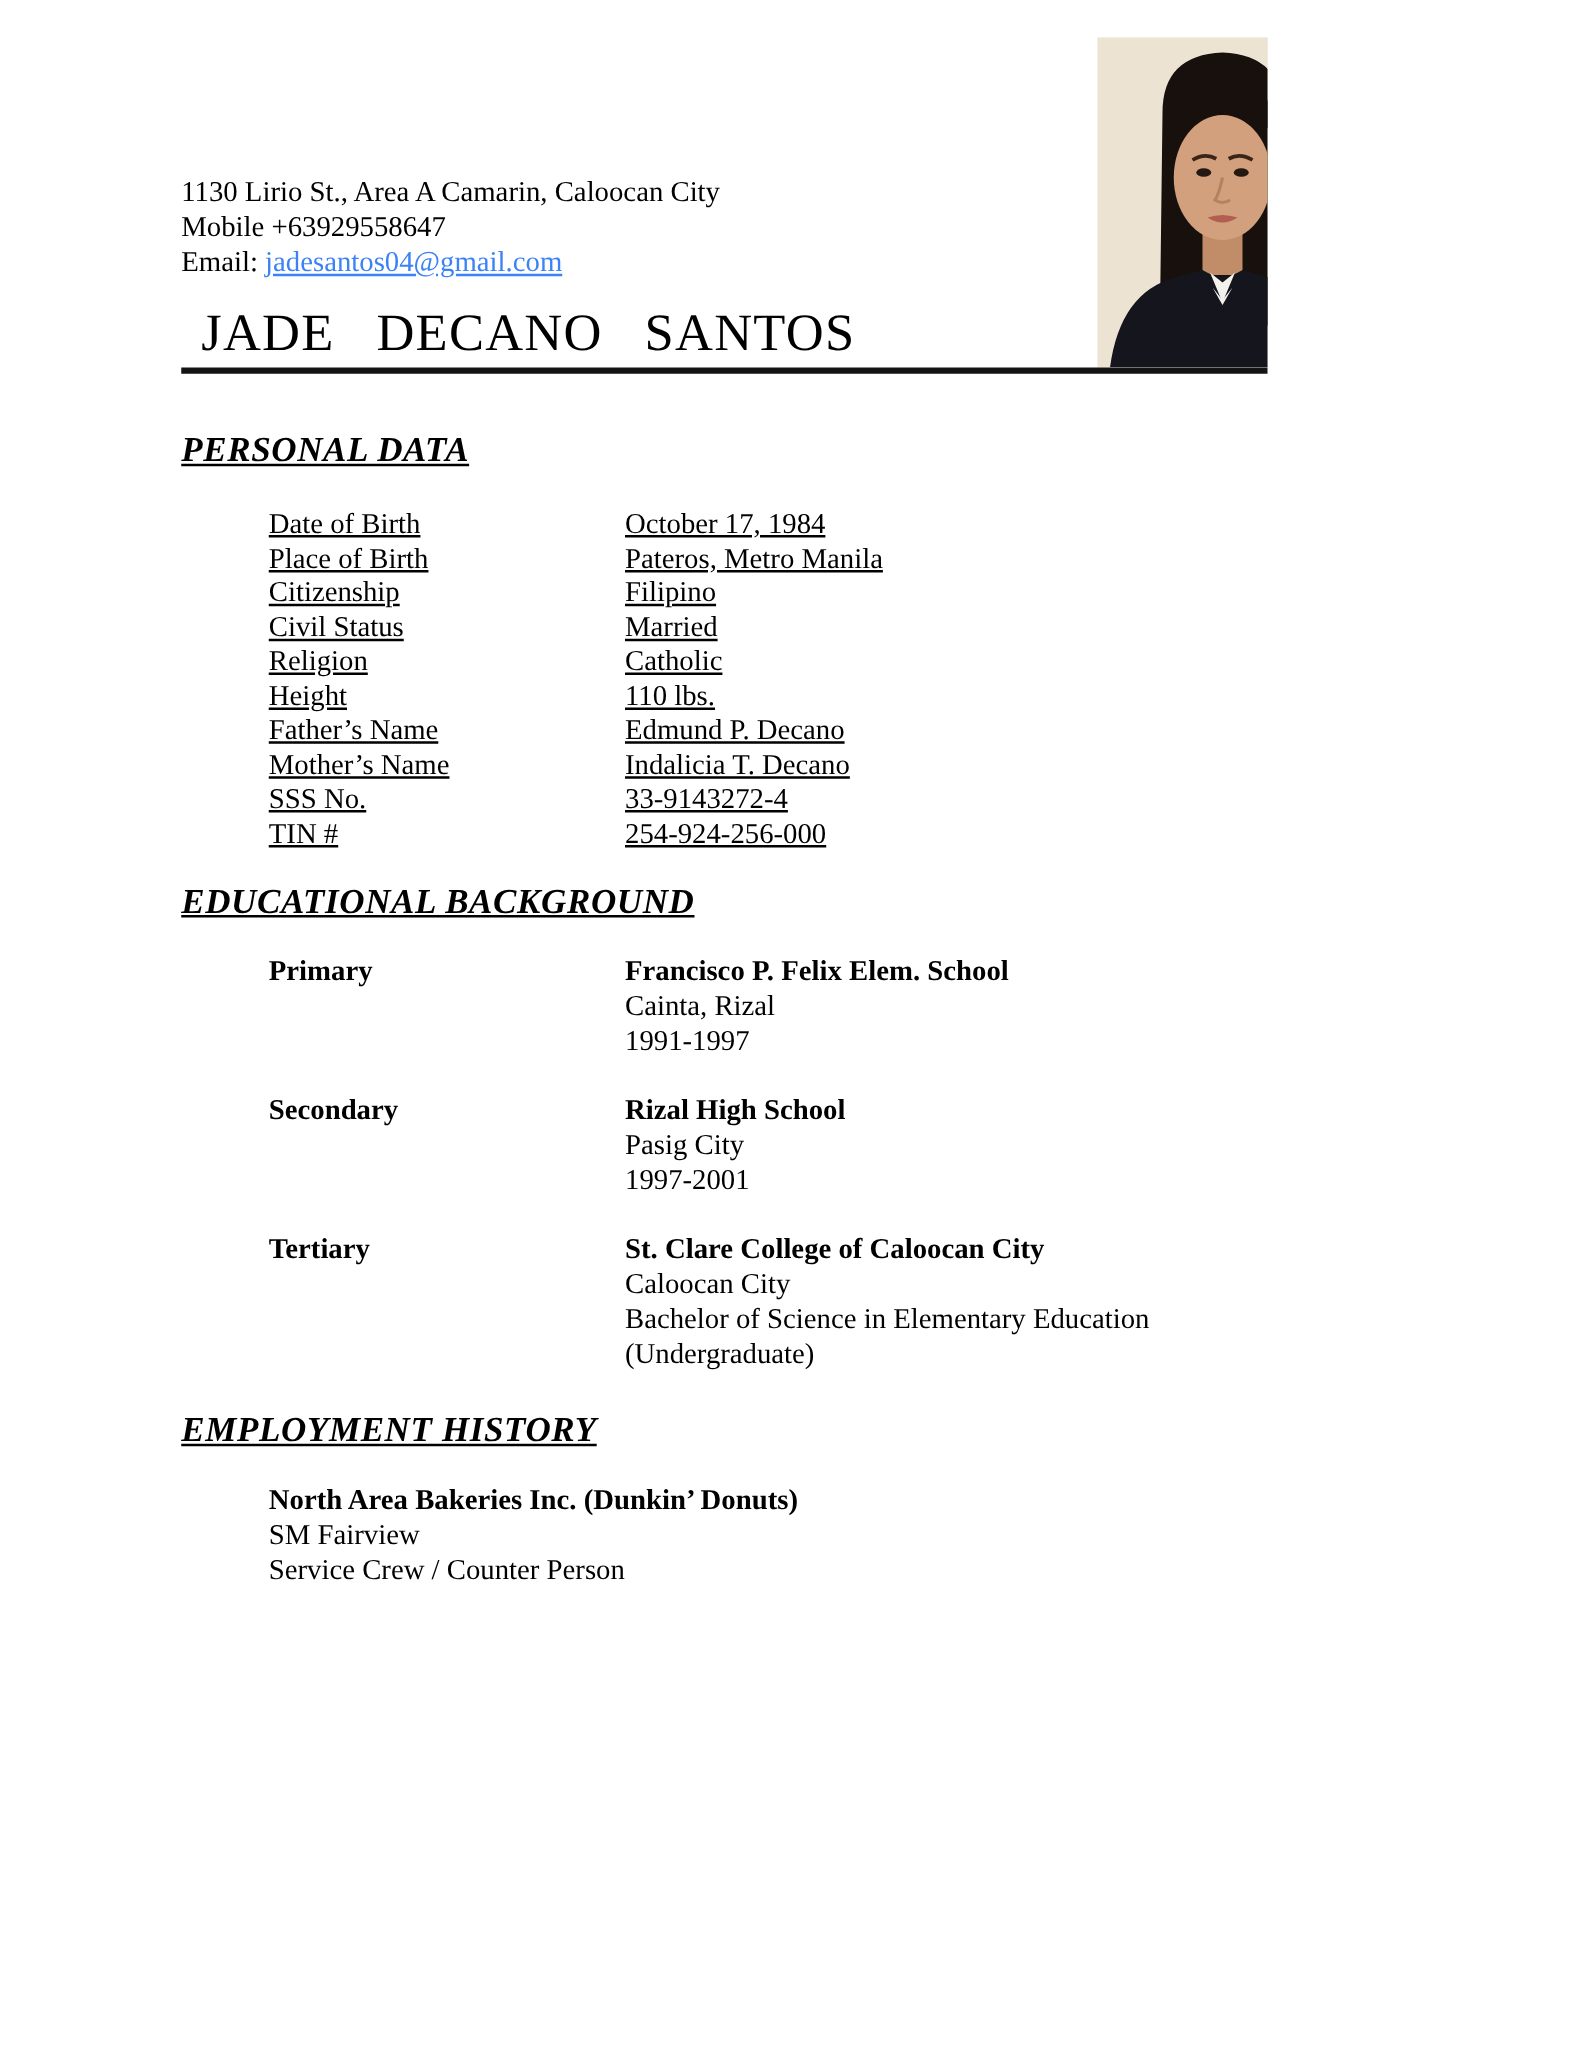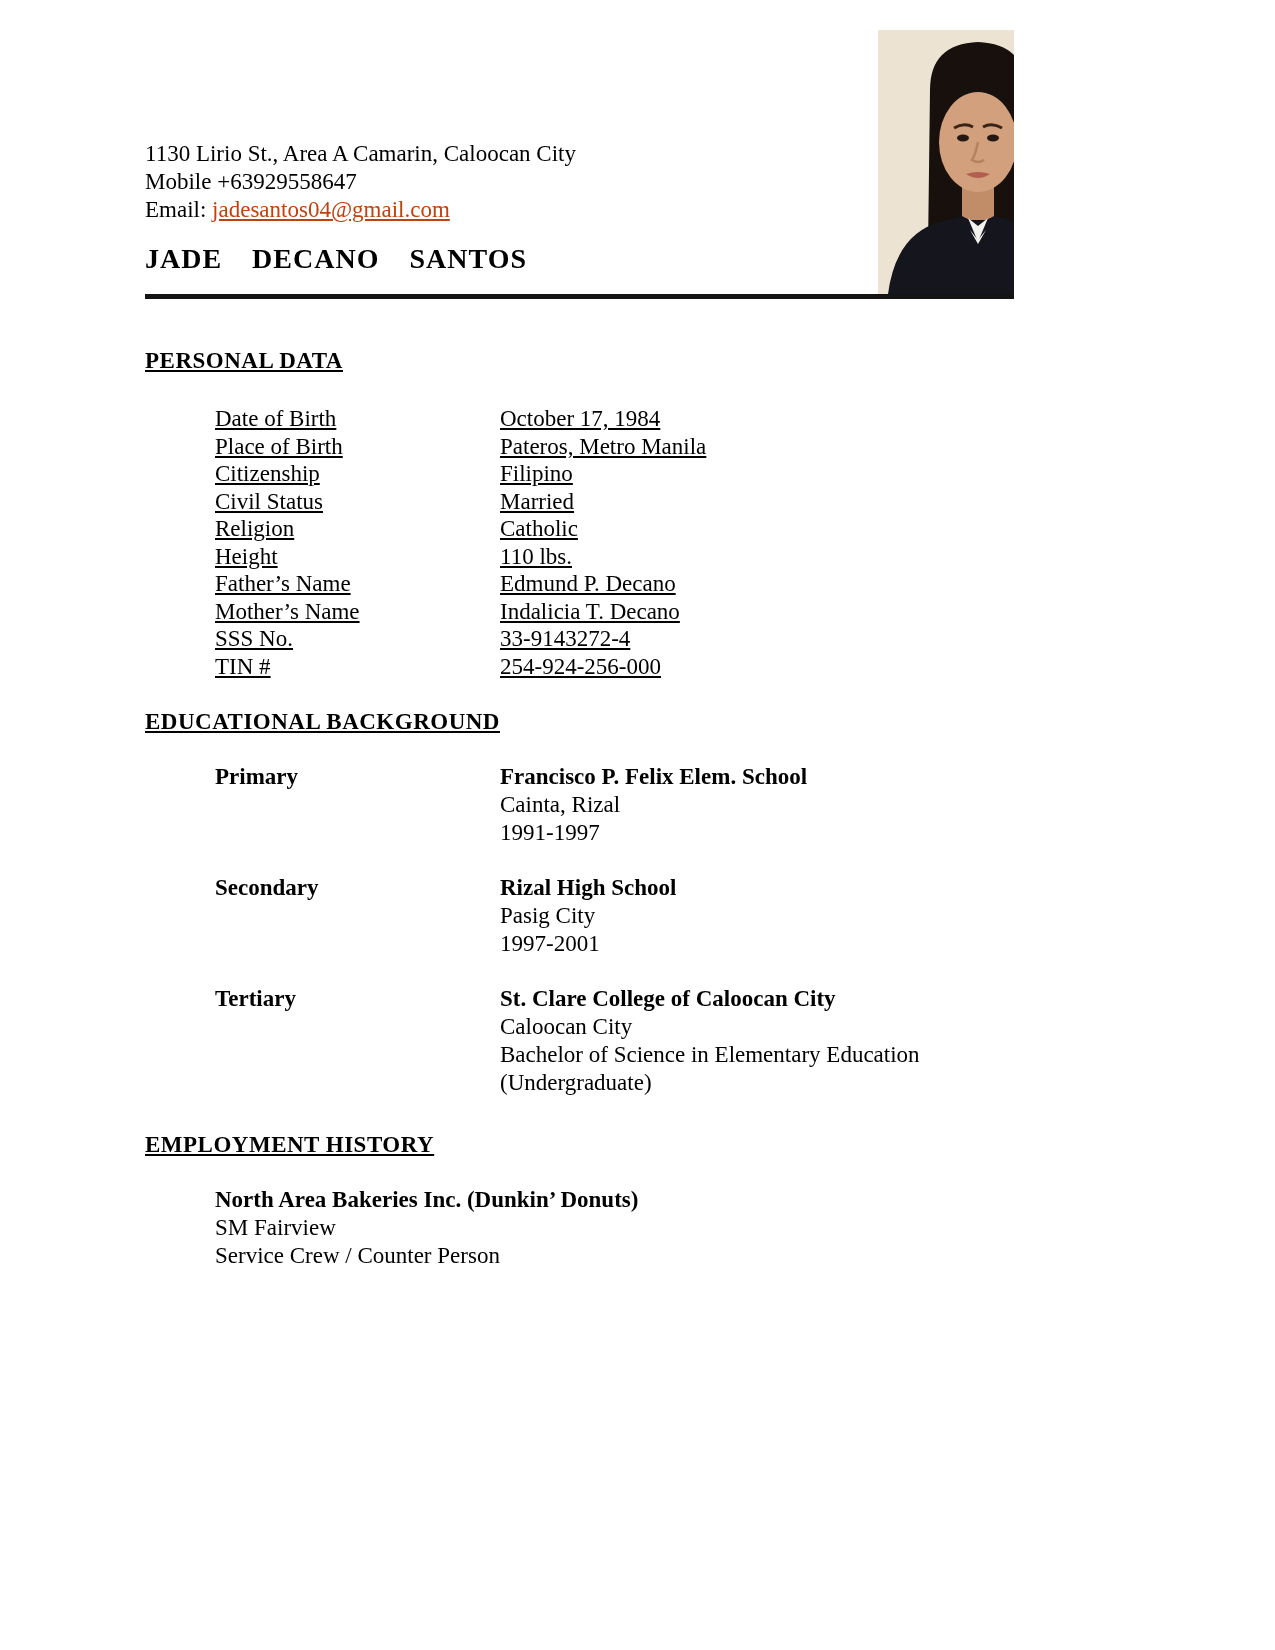--- a/index.html
+++ b/index.html
@@ -21,29 +21,29 @@
   
   .contact-block {
     position: absolute;
     left: 145px;
     top: 140px;
     font-size: 23px;
     line-height: 28px;
   }
   .email-link {
     text-decoration: underline;
-    color: #c2410c;
+    color: #3b82f6;
     cursor: pointer;
   }
   .resume-name {
     position: absolute;
-    left: 145px;
+    left: 161px;
     top: 243px;
-    font-size: 28px;
-    font-weight: bold;
+    font-size: 42px;
+    font-weight: normal;
     letter-spacing: 1px;
     word-spacing: 22px;
     white-space: nowrap;
   }
   .portrait {
     position: absolute;
     left: 878px;
     top: 30px;
     width: 200px;
     height: 264px;
@@ -60,25 +60,26 @@
     background: #141414;
   }
   
   .main {
     position: absolute;
     left: 145px;
     top: 347px;
     width: 995px;
   }
   .section-title {
-    font-size: 23px;
+    font-size: 28px;
     font-weight: bold;
     text-decoration: underline;
     letter-spacing: 0.5px;
     line-height: 28px;
+    font-style: italic;
   }
   
   .pd-rows { margin-top: 30px; margin-left: 70px; text-decoration: underline; }
   .pd-row { display: flex; font-size: 23px; line-height: 27.5px; }
   .pd-label { width: 285px; flex: none; }
   .pd-value { flex: 1; }
   
   .section-education { margin-top: 28px; }
   .edu-entry {
     display: flex;

